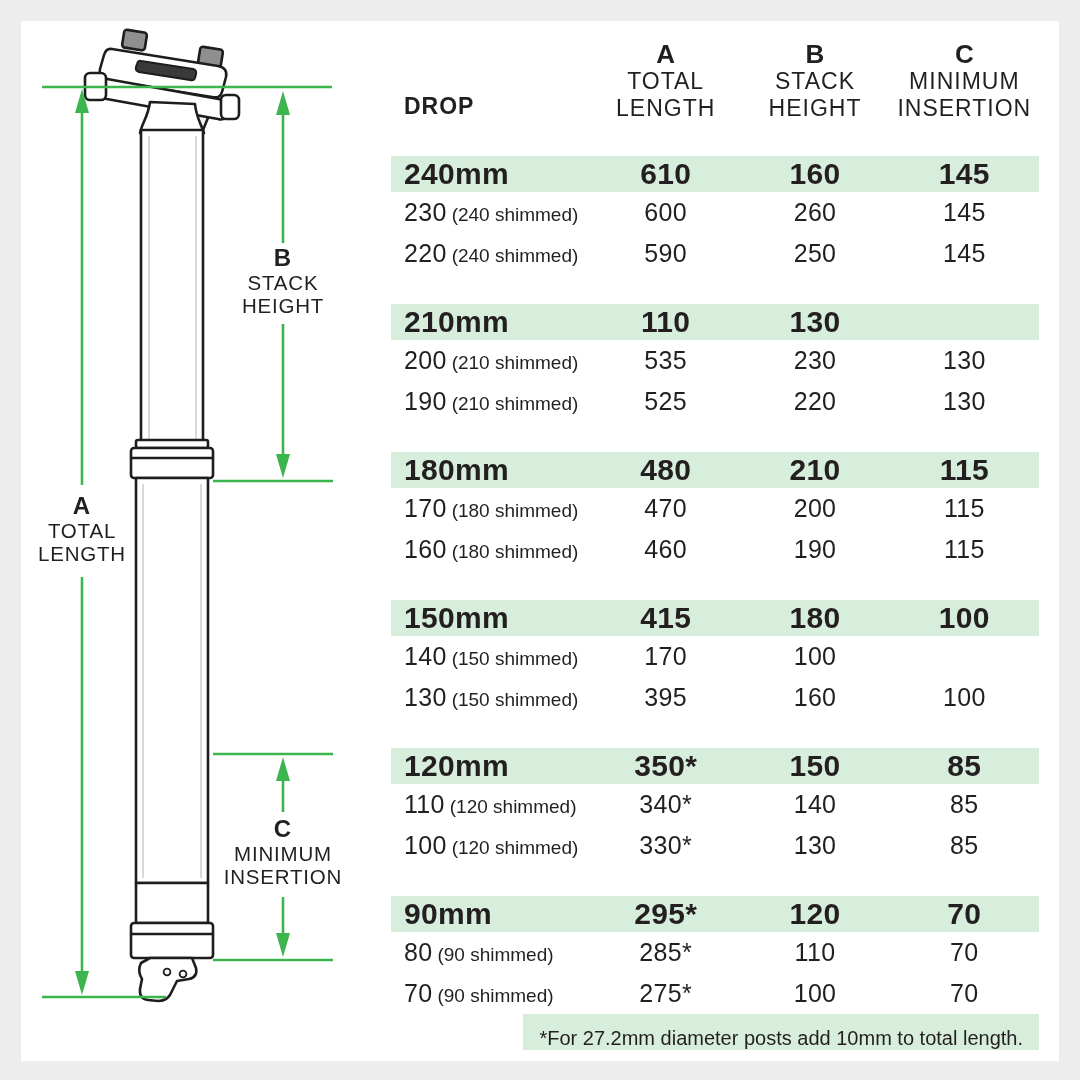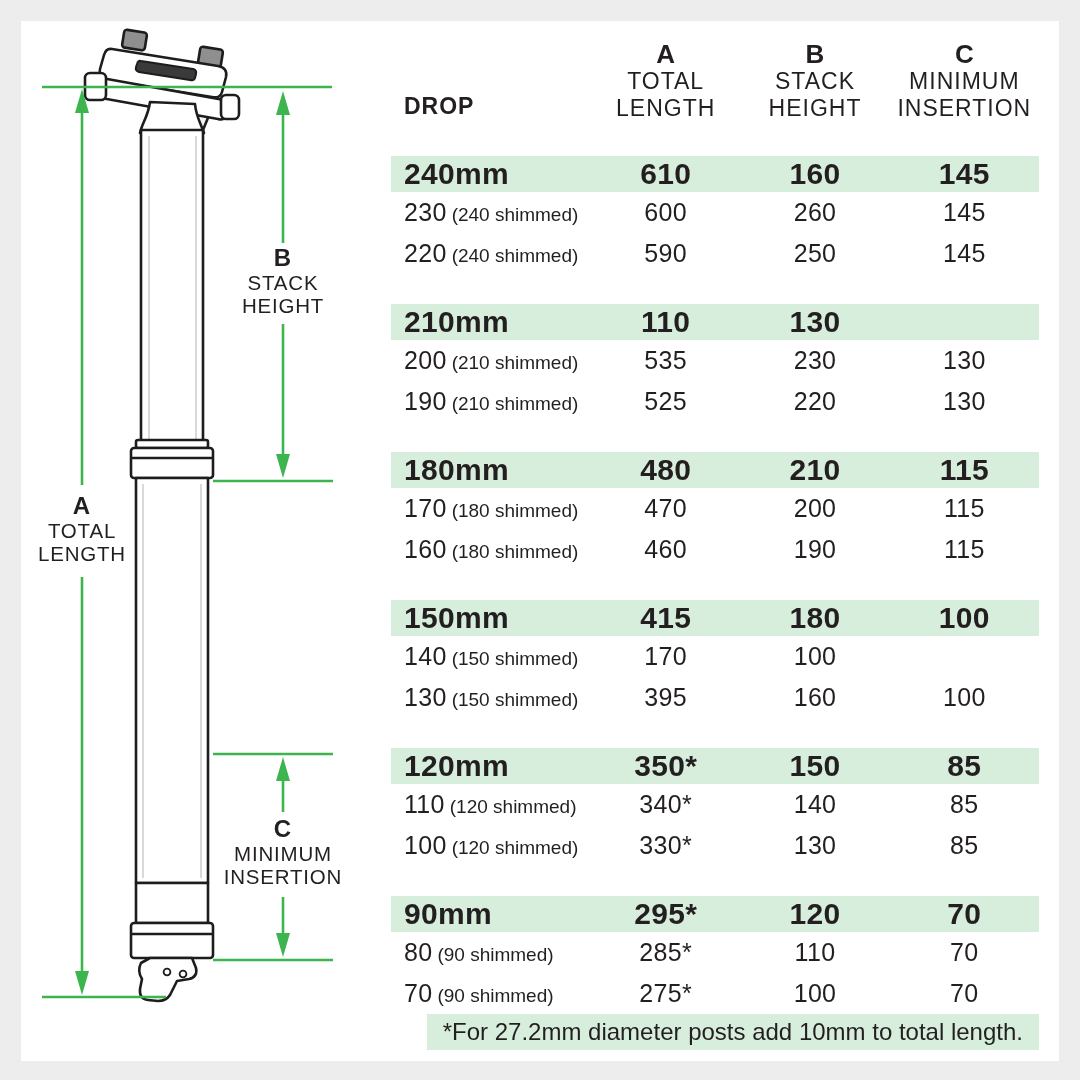--- a/index.html
+++ b/index.html
@@ -74,23 +74,23 @@
   .data-row { height: 41px; }
   .data-row .c { line-height: 41px; font-size: 25px; }
   .c { text-align: center; letter-spacing: 0.3px; white-space: nowrap; }
   .c.drop { text-align: left; padding-left: 13px; }
   .note { font-size: 19px; letter-spacing: 0; margin-left: 5px; }
   .footnote {
     position: absolute;
     right: 41px; top: 1014px;
     height: 36px;
     background: #d8eedd;
-    display: flex; align-items: center;
+    display: flex; align-items: flex-end;
     padding: 0 16px;
-    font-size: 24px;
+    font-size: 20px;
   }
 </style>
 </head>
 <body>
 
 <div class="stage">
   <div class="card"></div>
 
   <svg class="diagram" viewBox="0 0 380 1080">
 

